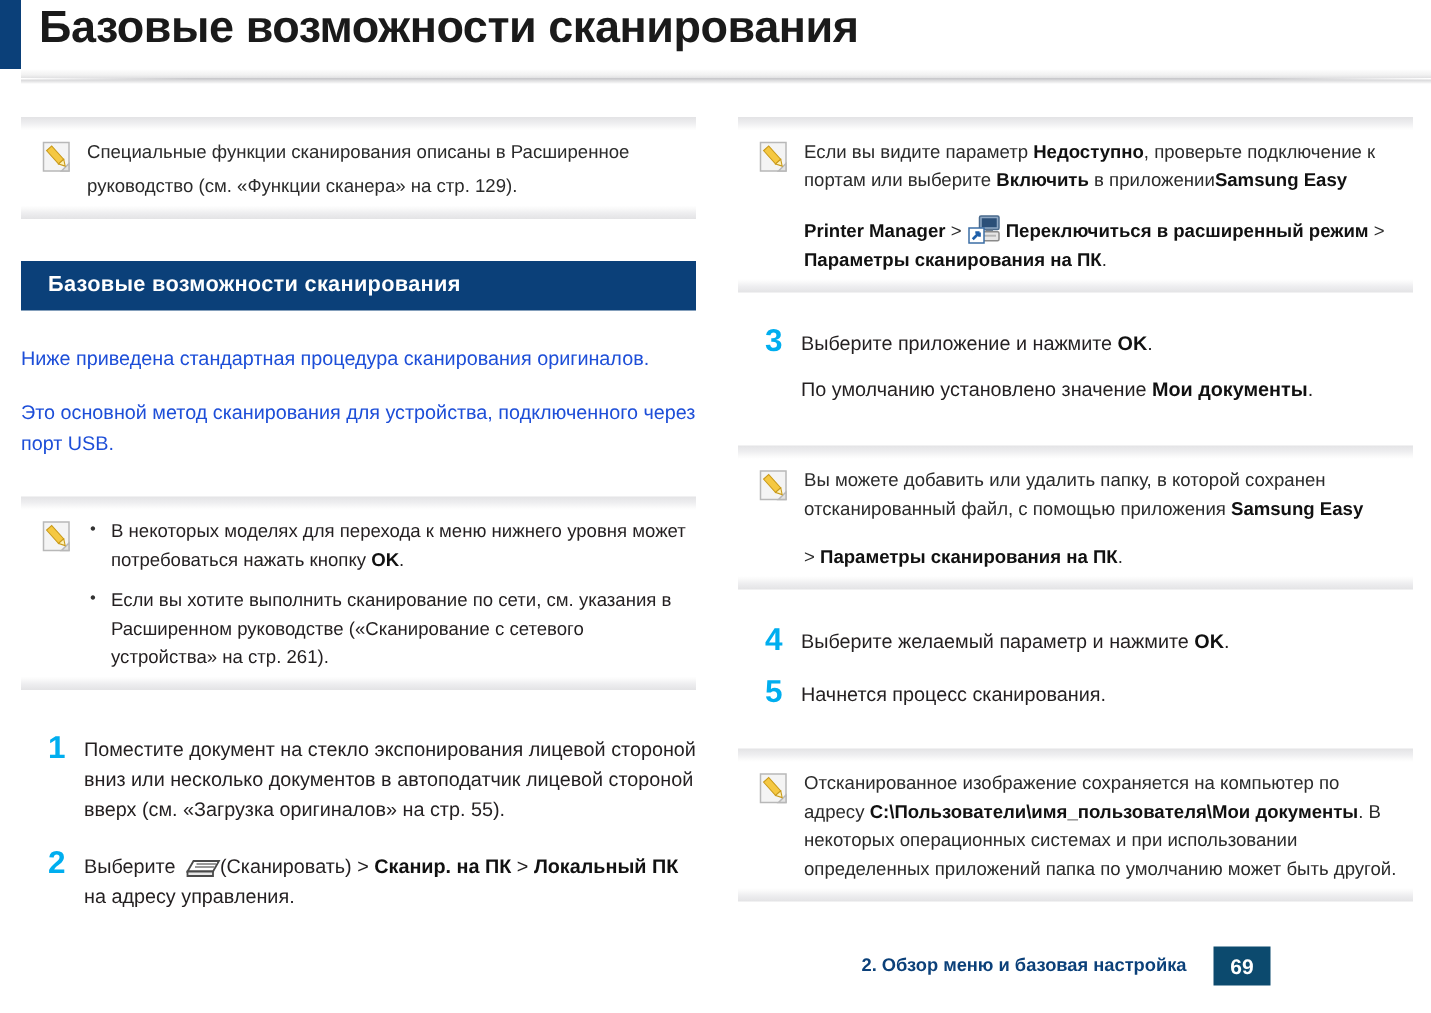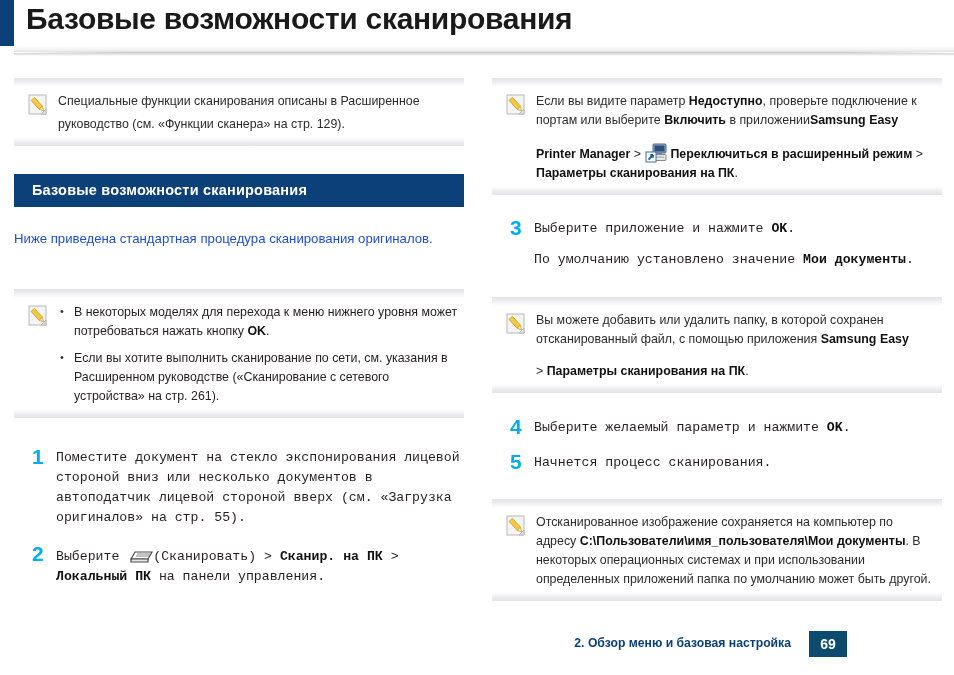--- a/index.html
+++ b/index.html
@@ -163,21 +163,21 @@
     font-size: 21px;
     font-weight: bold;
     color: #00AEEF;
     line-height: 24px;
   }
   .step-text {
     font-size: 13.2px;
     line-height: 20px;
     color: #231f20;
   }
-  .step-text p { margin: 0; font-family: Liberation Mono, monospace; }
+  .step-text p { margin: 0; }
   .step-sub { margin-top: 11px !important; }
 
   b, strong { font-weight: bold; color: #111; }
 
   
   .inline-scan {
     display: inline-block;
     vertical-align: -5px;
     width: 24px;
     height: 18px;
@@ -257,20 +257,21 @@
     <div class="section-bar">
       <span>Базовые возможности сканирования</span>
     </div>
 
     <div style="height:21px"></div>
 
     <p class="para">Ниже приведена стандартная процедура сканирования оригиналов.</p>
 
     <div style="height:15px"></div>
 
+    <p class="para">Это основной метод сканирования для устройства, подключенного через порт USB.</p>
 
     <div style="height:25px"></div>
 
     <div class="note">
       <span class="note-icon">
         <svg viewBox="0 0 22 22" width="22" height="22">
           <rect x="1" y="1" width="17" height="19" fill="#f4f4f4" stroke="#b8b8b8" stroke-width="1"></rect>
           <polygon points="13,20 18,20 18,15" fill="#e2e2e2" stroke="#b8b8b8" stroke-width="1"></polygon>
           <g transform="rotate(-42 11 10)">
             <rect x="7.5" y="2" width="4.6" height="12" fill="#f5c842" stroke="#c99a1a" stroke-width="0.7"></rect>
@@ -297,21 +298,21 @@
 
     <div class="step">
       <span class="step-num">2</span>
       <div class="step-text">
         <p>
           <span>Выберите </span><span class="inline-scan"><svg viewBox="0 0 26 20" width="26" height="20">
             <path d="M3 14 L7 7 L24 7 L20 14 Z" fill="#ffffff" stroke="#4a4a4a" stroke-width="1.2"></path>
             <path d="M3 14 L20 14 L20 17 L3 17 Z" fill="#e8e8e8" stroke="#4a4a4a" stroke-width="1.2"></path>
             <path d="M9 9 L22 9" stroke="#777" stroke-width="0.9"></path>
             <path d="M8 11 L21 11" stroke="#777" stroke-width="0.9"></path>
-          </svg></span><span>(Сканировать)</span><span> &gt; </span><b>Сканир. на ПК</b><span> &gt; </span><b>Локальный ПК</b><span> на панели управления.</span>
+          </svg></span><span>(Сканировать)</span><span> &gt; </span><b>Сканир. на ПК</b><span> &gt; </span><b>Локальный ПК</b><span> на адресу управления.</span>
         </p>
       </div>
     </div>
 
   </div>
 
   <div class="col col-right">
 
     <div class="note">
       <span class="note-icon">

